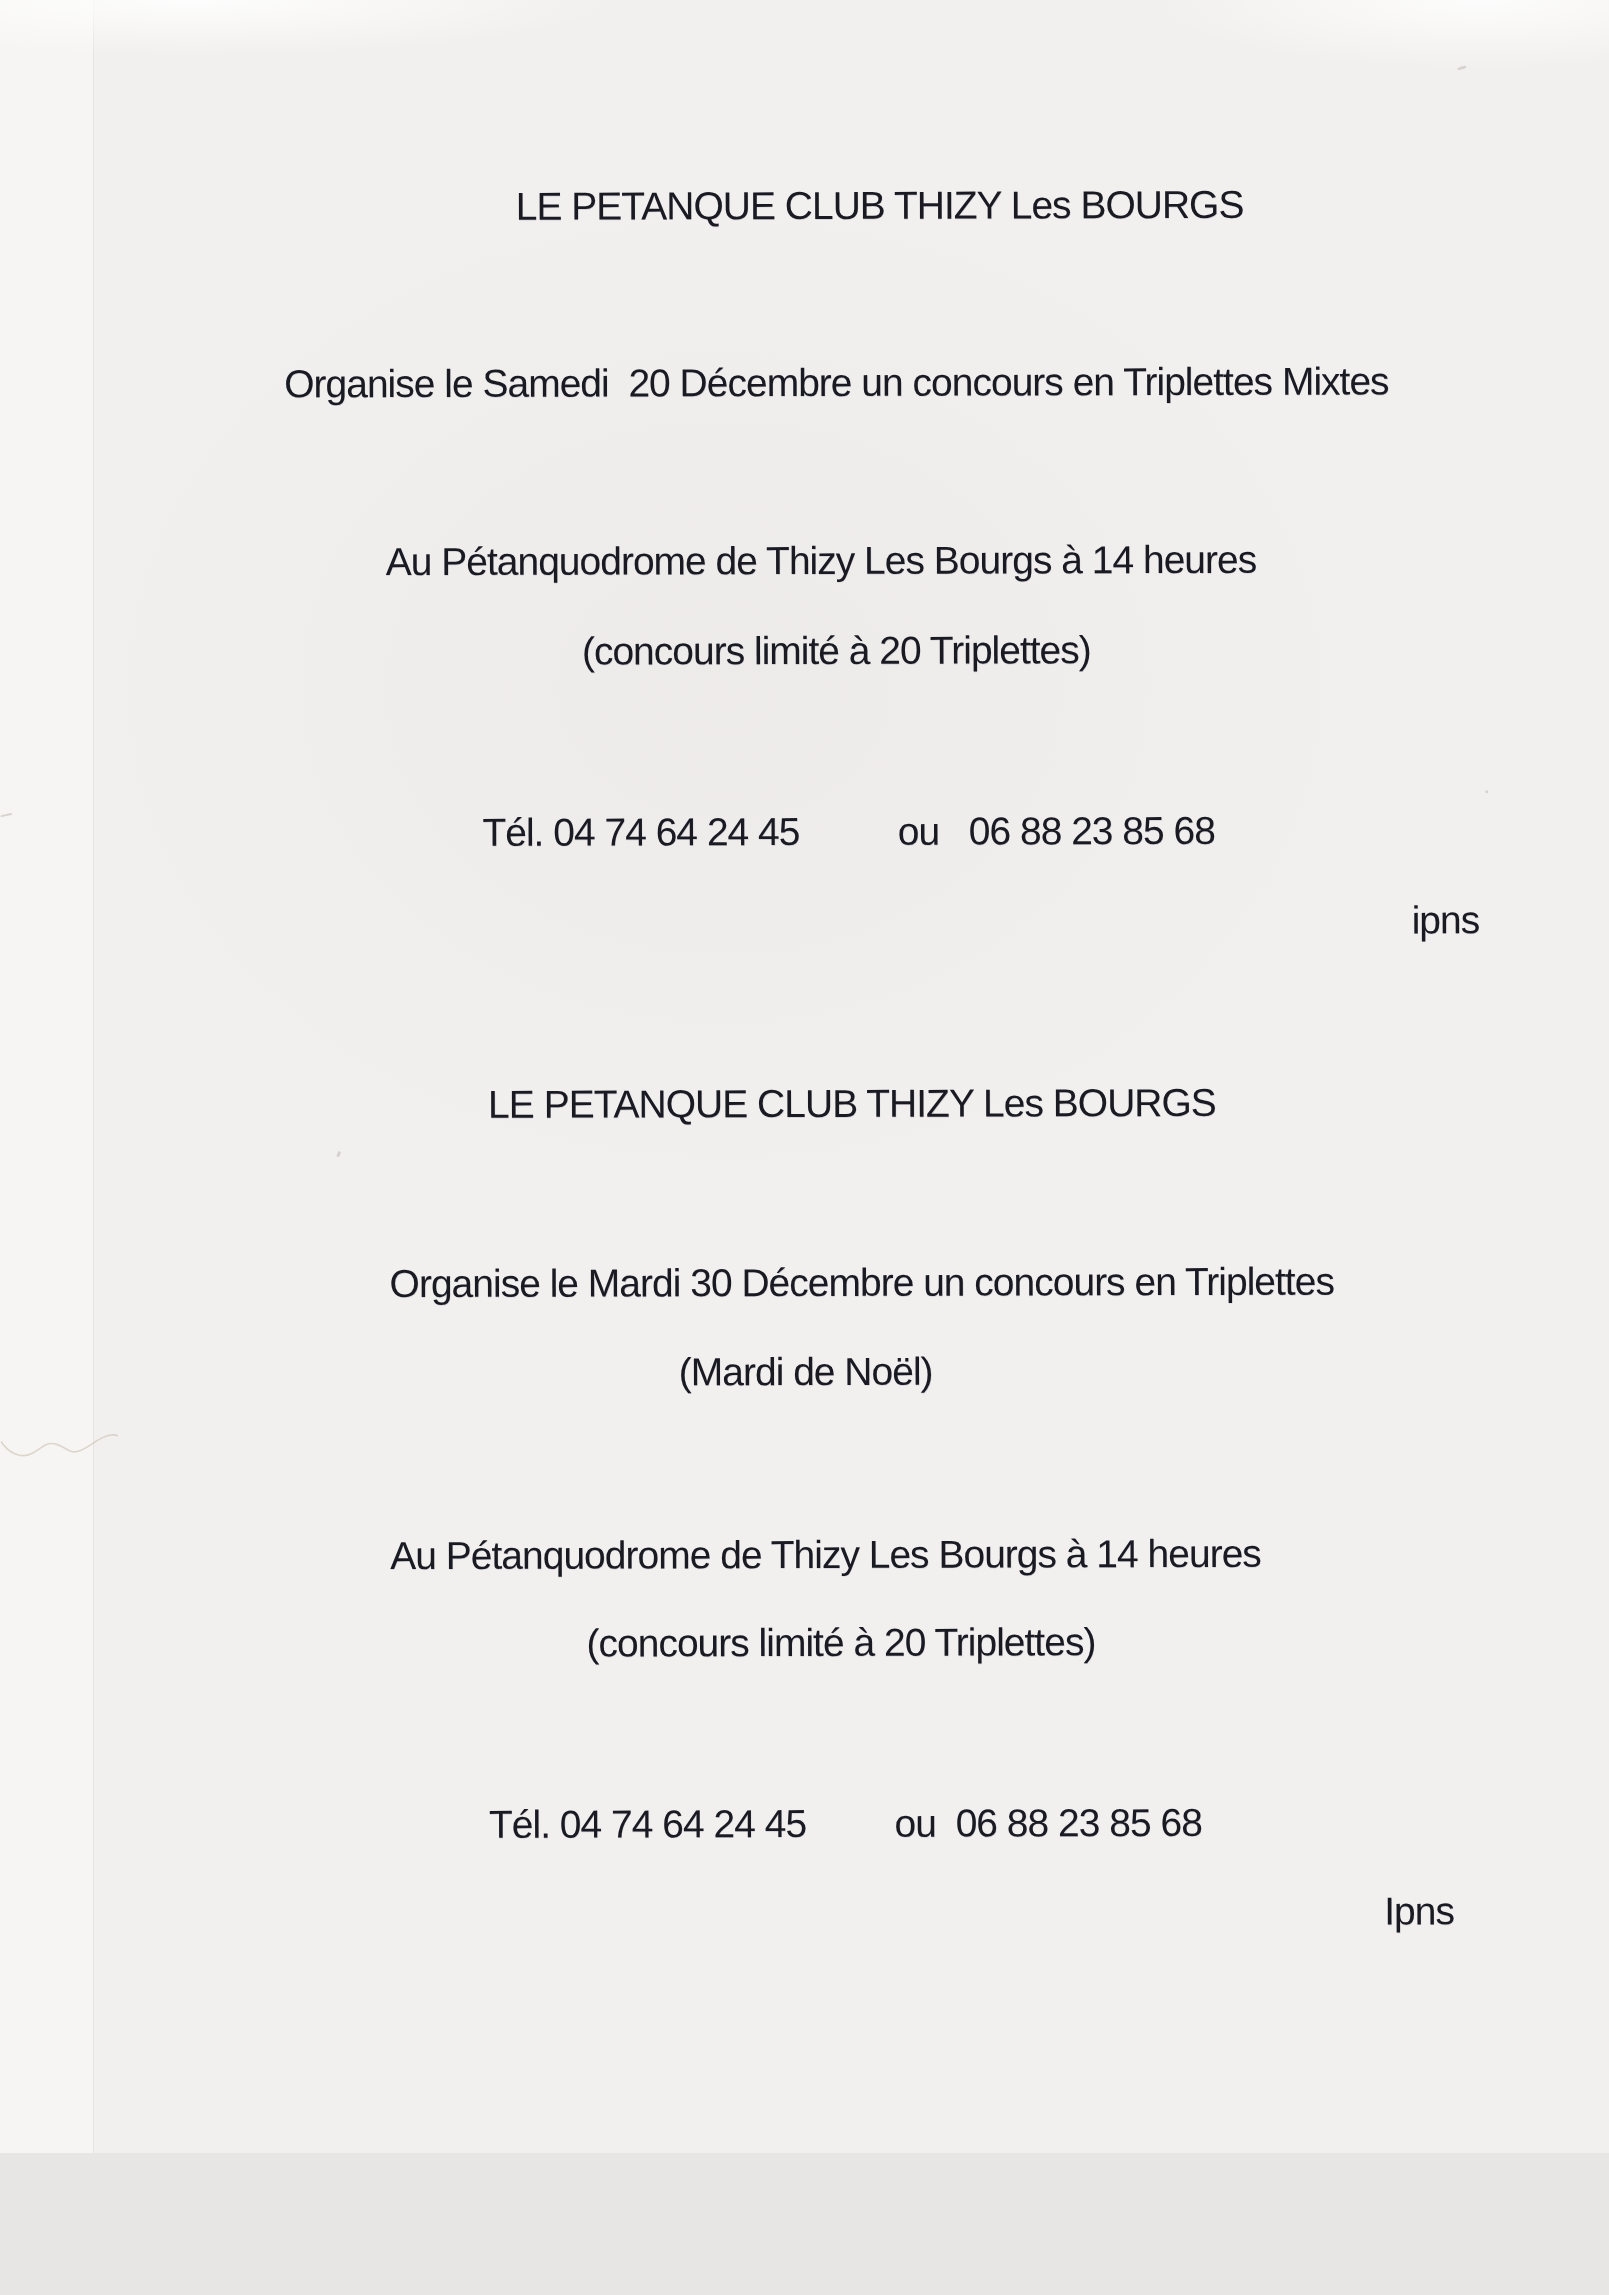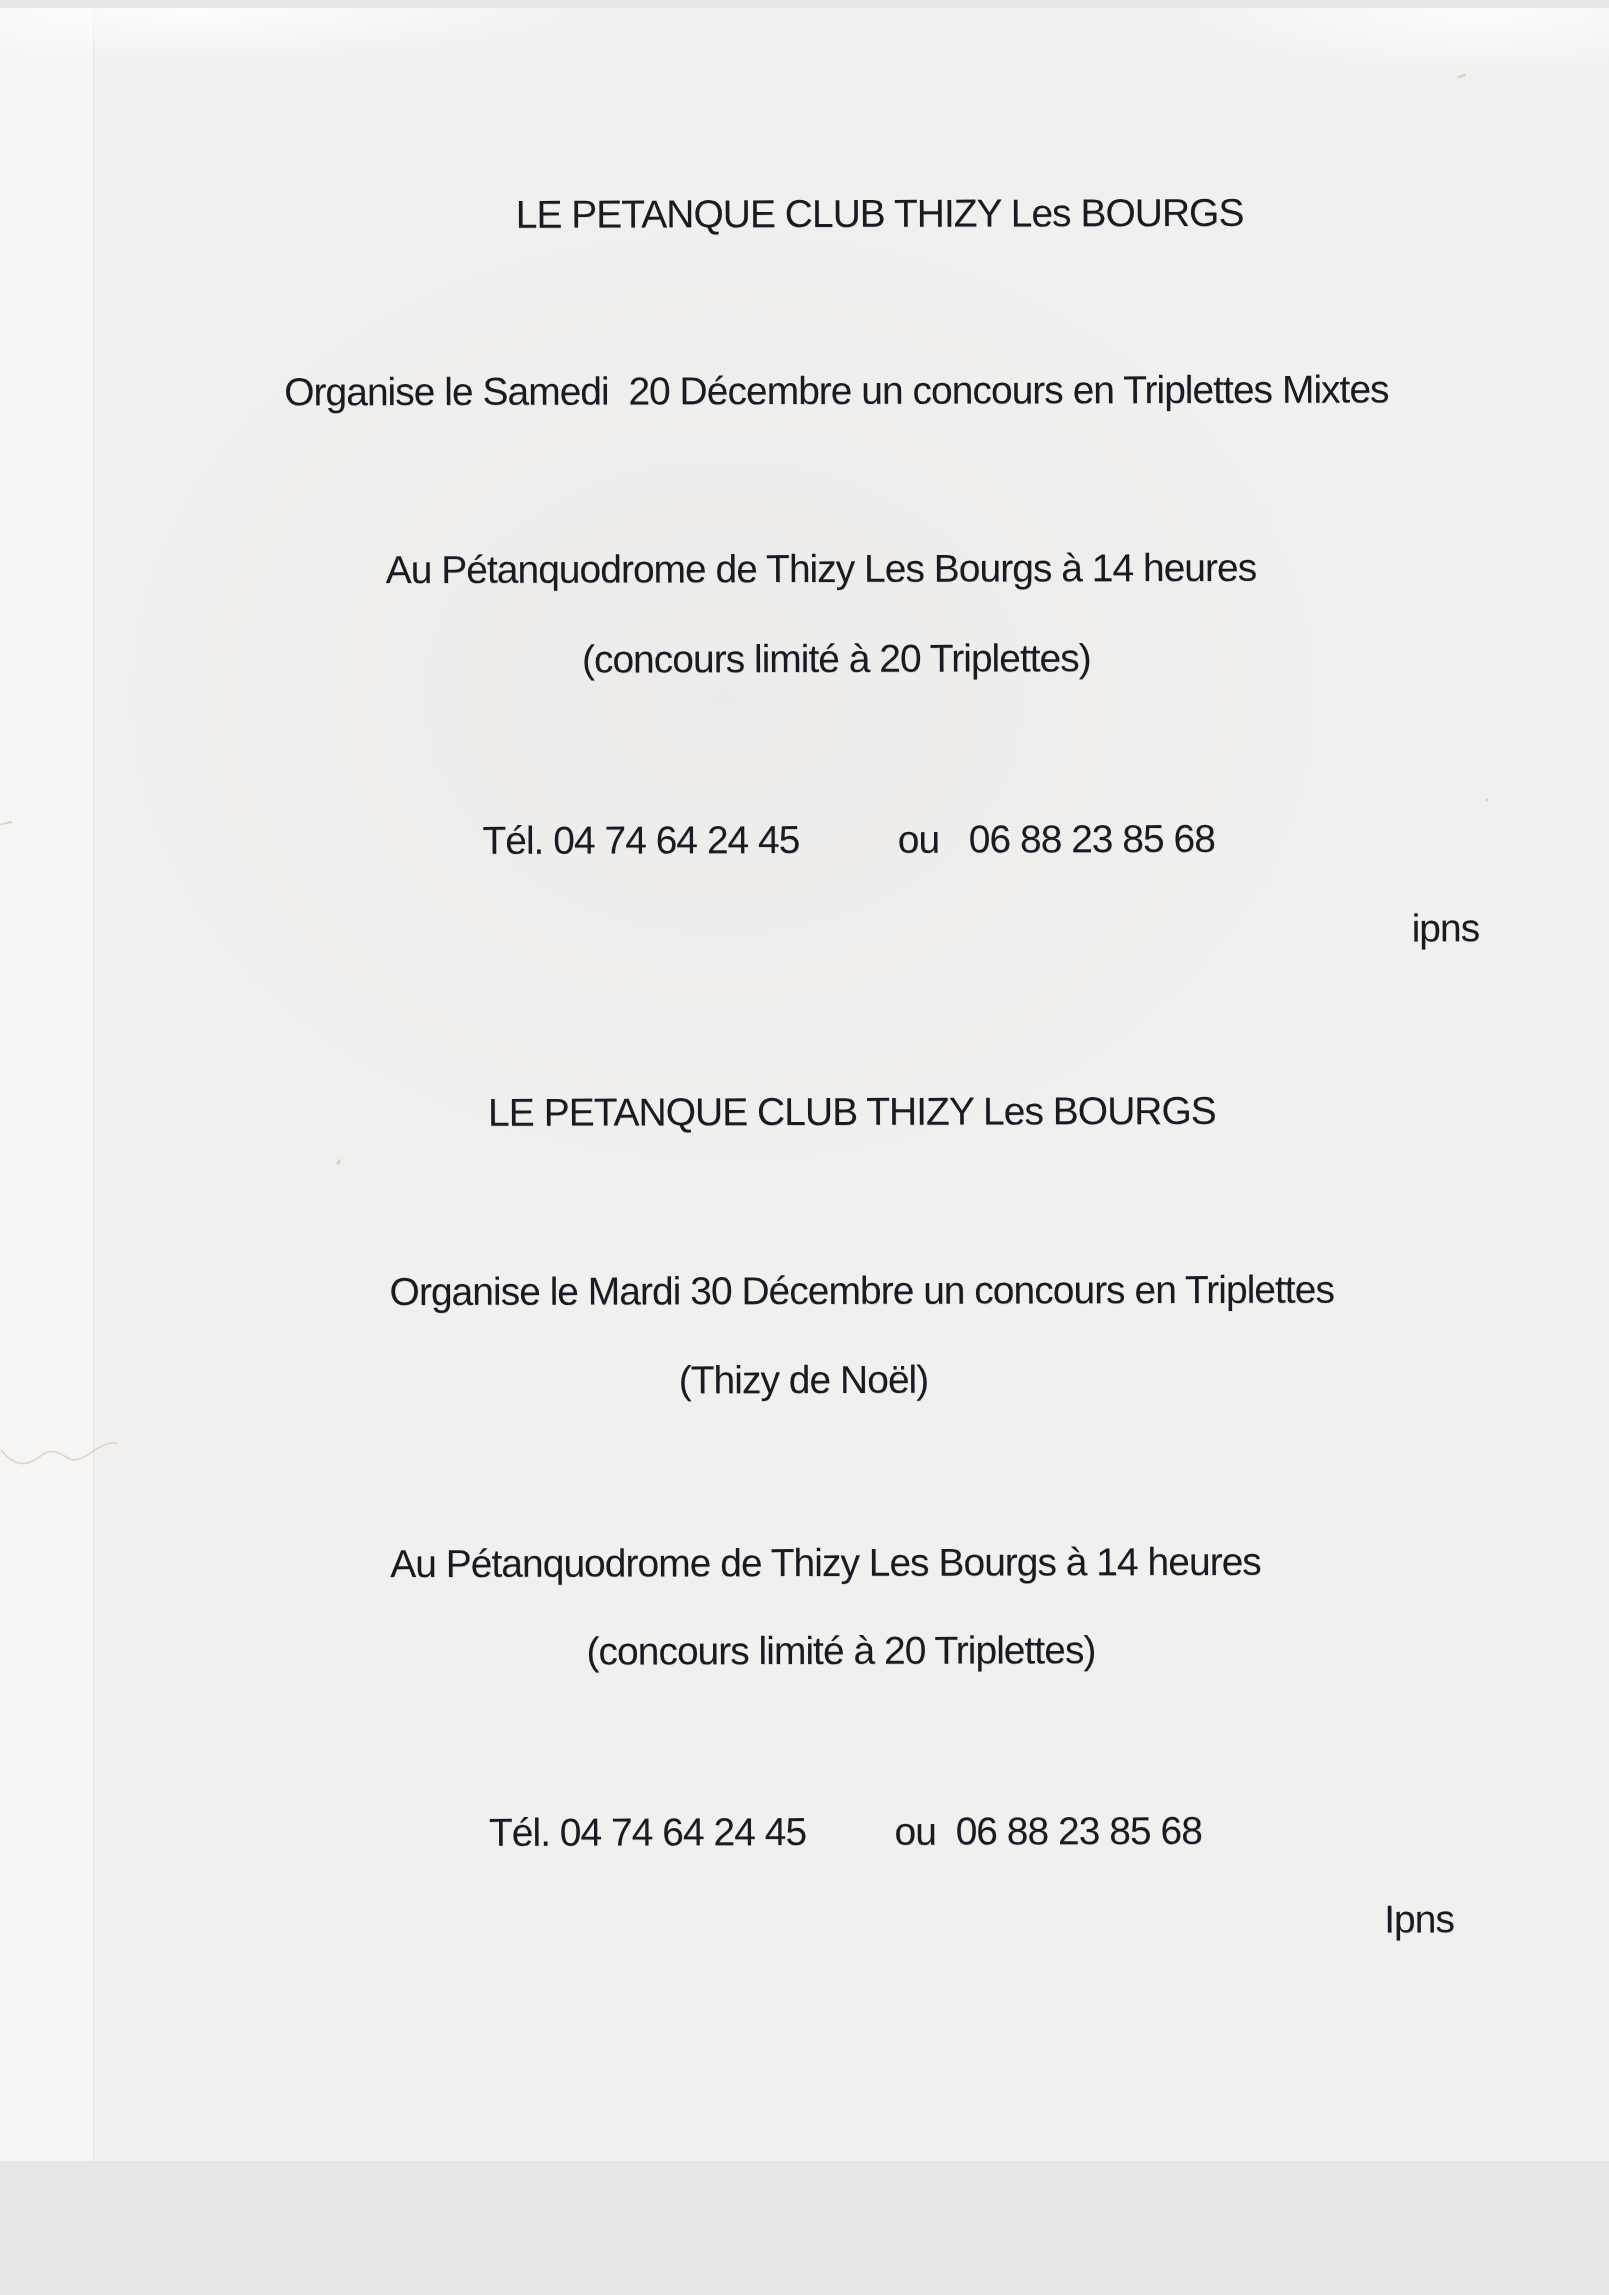--- a/index.html
+++ b/index.html
@@ -1,19 +1,19 @@
 <!DOCTYPE html>
 <html style="font-size:10.7px"><head>
 <meta charset="utf-8">
 <style>
   html,body{margin:0;padding:0;background:#e8e6e4;}
   .page{
     position:relative;
     width:1609px;height:2153px;
-    margin:8px auto;
+    margin:0 auto;
     overflow:hidden;
     font-family:"Liberation Sans",sans-serif;
     color:#1a1a23;
     background:
       radial-gradient(601px 80px at 12% 0%, rgba(255,255,255,.9) 0%, rgba(255,255,255,0) 70%),
       radial-gradient(468px 100px at 92% 0%, rgba(255,255,255,.85) 0%, rgba(255,255,255,0) 70%),
       radial-gradient(935px 735px at 45% 32%, rgba(120,115,110,.04) 0%, rgba(120,115,110,0) 70%),
       linear-gradient(90deg, #f6f5f3 0px, #f6f5f3 93px, rgba(190,185,180,.45) 93px, rgba(190,185,180,0) 94px),
       #f2f0ee;
   }
@@ -57,21 +57,21 @@
 
     <div class="line n1-title">LE PETANQUE CLUB THIZY Les BOURGS</div>
     <div class="line n1-organise">Organise le Samedi  20 Décembre un concours en Triplettes Mixtes</div>
     <div class="line n1-venue">Au Pétanquodrome de Thizy Les Bourgs à 14 heures</div>
     <div class="line n1-limit">(concours limité à 20 Triplettes)</div>
     <div class="line n1-phone">Tél. 04 74 64 24 45          ou   06 88 23 85 68</div>
     <div class="line n1-ipns">ipns</div>
 
     <div class="line n2-title">LE PETANQUE CLUB THIZY Les BOURGS</div>
     <div class="line n2-organise">Organise le Mardi 30 Décembre un concours en Triplettes</div>
-    <div class="line n2-coupe">(Thizy de Noël)</div>
+    <div class="line n2-coupe">(Mardi de Noël)</div>
     <div class="line n2-venue">Au Pétanquodrome de Thizy Les Bourgs à 14 heures</div>
     <div class="line n2-limit">(concours limité à 20 Triplettes)</div>
     <div class="line n2-phone">Tél. 04 74 64 24 45         ou  06 88 23 85 68</div>
     <div class="line n2-ipns">Ipns</div>
 
     <svg class="scan-wave" viewBox="0 0 175 70" xmlns="http://www.w3.org/2000/svg">
       <path d="M0,26 C12,44 30,52 46,44 C62,36 66,26 82,30 C98,34 102,46 118,40 C134,34 146,20 162,17 C168,16 172,16 175,18" fill="none" stroke="#c9bcae" stroke-width="2.5" stroke-linecap="round"></path>
     </svg>
     <div class="speck speck-a"></div>
     <div class="speck speck-b"></div>

